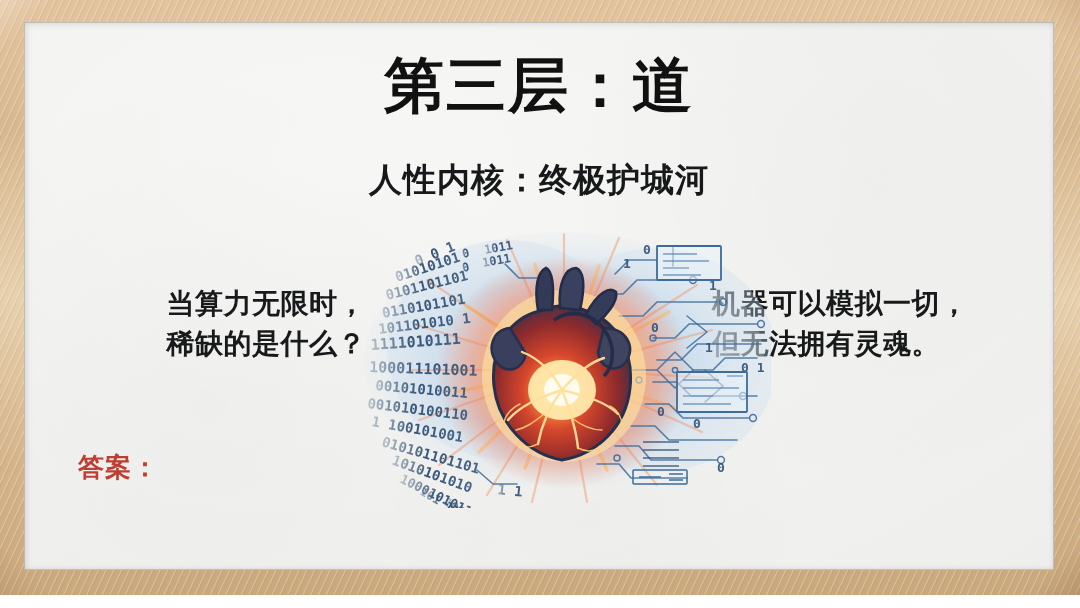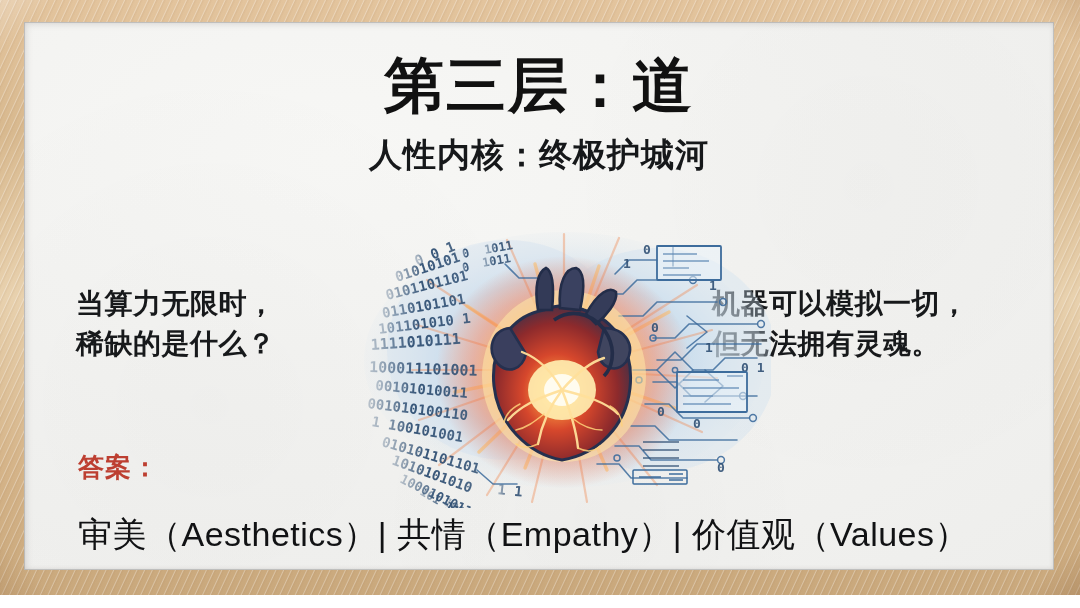--- a/index.html
+++ b/index.html
@@ -78,39 +78,39 @@
     font-size: 60px;
     line-height: 1.05;
     font-weight: 700;
     color: #111111;
     letter-spacing: 2px;
     font-family: "Liberation Sans", "DejaVu Sans", sans-serif;
   }
   .subtitle {
     position: absolute;
     left: 0; right: 0;
-    top: 111px;
+    top: 136px;
     text-align: center;
     font-size: 33px;
     font-weight: 700;
     color: #16181a;
     letter-spacing: 1px;
   }
 
   
   .side-text {
     position: absolute;
     font-size: 28px;
     line-height: 1.42;
     font-weight: 700;
     color: #17191b;
     letter-spacing: 0.5px;
     white-space: pre-line;
   }
-  .side-left  { left: 52px;  top: 262px; text-align: left; width: 290px; }
+  .side-left  { left: 52px;  top: 262px; text-align: right; width: 290px; }
   .side-right { right: 42px; top: 262px; text-align: left; width: 300px; }
 
   
   .answer-label {
     position: absolute;
     left: 54px;
     top: 428px;
     font-size: 26px;
     font-weight: 700;
     color: #bd3f31;
@@ -152,21 +152,20 @@
 
     <div class="title">第三层：道</div>
     <div class="subtitle">人性内核：终极护城河</div>
 
     <div class="side-text side-left">当算力无限时，
 稀缺的是什么？</div>
     <div class="side-text side-right">机器可以模拟一切，
 但无法拥有灵魂。</div>
 
     <div class="answer-label">答案：</div>
-    <div class="answer-line">审美（Aesthetics）| 共情（Empathy）| 价值观（Values）</div>
 
     <div class="illo">
       <svg viewBox="0 0 414 288" xmlns="http://www.w3.org/2000/svg" aria-hidden="true">
         <defs>
           <radialGradient id="haloBlue" cx="50%" cy="50%" r="58%">
             <stop offset="0%" stop-color="#dfeaf4" stop-opacity="0"></stop>
             <stop offset="55%" stop-color="#c6dbec" stop-opacity="0.75"></stop>
             <stop offset="100%" stop-color="#f2f2f0" stop-opacity="0"></stop>
           </radialGradient>
           <radialGradient id="glowHot" cx="50%" cy="50%" r="50%">

